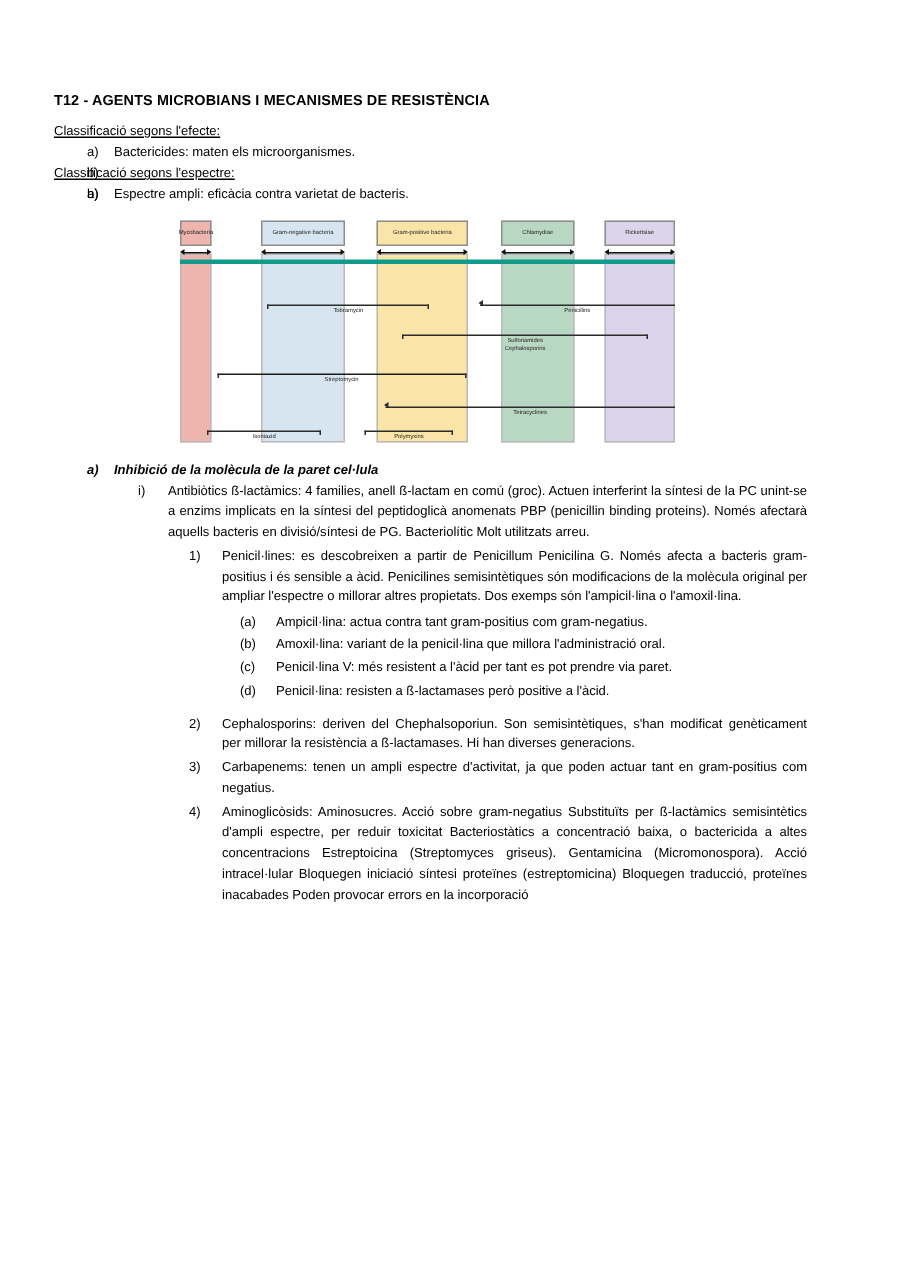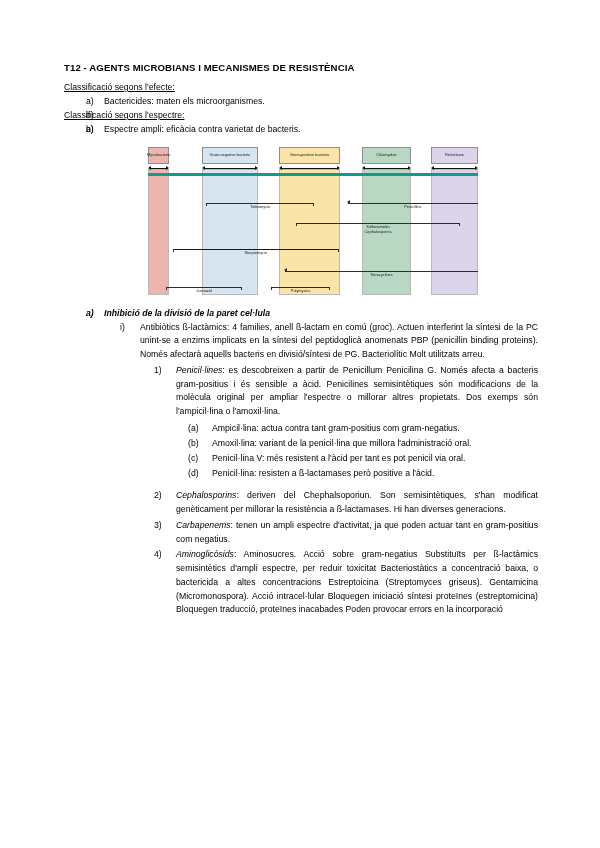--- a/index.html
+++ b/index.html
@@ -9,21 +9,21 @@
   }
   body {
     width: 600px; height: 848px;
     font-family: "Liberation Sans", sans-serif;
     color: #000000;
     position: relative;
     overflow: hidden;
   }
   .page {
     width: 600px; height: 848px;
-    padding: 62px 62px 0 64px;
+    padding: 62px 62px 0 36px;
     position: relative;
   }
   h1.doc-title {
     font-size: 9.6px;
     font-weight: bold;
     letter-spacing: 0.1px;
     margin: 0 0 7px 0;
     line-height: 1.25;
   }
   .section-head {
@@ -83,21 +83,21 @@
     line-height: 1.62;
     padding-left: 148px;
     position: relative;
     margin-bottom: 1px;
   }
   .lvl-ab > li > .mk {
     position: absolute; left: 124px; top: 0;
     width: 20px;
   }
 
-  .it { font-style: italic; }
+  .it { }
   .u { }
 
   
   .figure {
     position: relative;
     margin: 10px 0 12px 84px;
     width: 330px;
     height: 148px;
   }
   .fig-inner {
@@ -288,21 +288,21 @@
           <span class="cap r"></span>
           <span class="lab">Polymyxins</span>
         </div>
       </div>
   </div>
 
 
   <ol class="lvl-a italic">
     <li>
       <span class="mk">a)</span>
-      <span>Inhibició de la divisió de la paret cel·lula</span>
+      <span>Inhibició de la molècula de la paret cel·lula</span>
     </li>
   </ol>
 
   <ol class="lvl-i">
     <li>
       <span class="mk">i)</span>
       <span>Antibiòtics ß-lactàmics: 4 families, anell ß-lactam en comú (groc). Actuen interferint la síntesi de la PC unint-se a enzims implicats en la síntesi del peptidoglicà anomenats PBP (penicillin binding proteins). Només afectarà aquells bacteris en divisió/síntesi de PG. Bacteriolític Molt utilitzats arreu.</span>
     </li>
   </ol>
 
@@ -317,21 +317,21 @@
     <li>
       <span class="mk">(a)</span>
       <span class="u">Ampicil·lina:</span><span> actua contra tant gram-positius com gram-negatius.</span>
     </li>
     <li>
       <span class="mk">(b)</span>
       <span class="u">Amoxil·lina:</span><span> variant de la penicil·lina que millora l'administració oral.</span>
     </li>
     <li>
       <span class="mk">(c)</span>
-      <span class="u">Penicil·lina V:</span><span> més resistent a l'àcid per tant es pot penicil via oral.</span>
+      <span class="u">Penicil·lina V:</span><span> més resistent a l'àcid per tant es pot prendre via paret.</span>
     </li>
     <li>
       <span class="mk">(d)</span>
       <span class="u">Penicil·lina:</span><span> resisten a ß-lactamases però positive a l'àcid.</span>
     </li>
   </ol>
 
   <ol class="lvl-1" style="margin-top:9px">
     <li>
       <span class="mk">2)</span>

